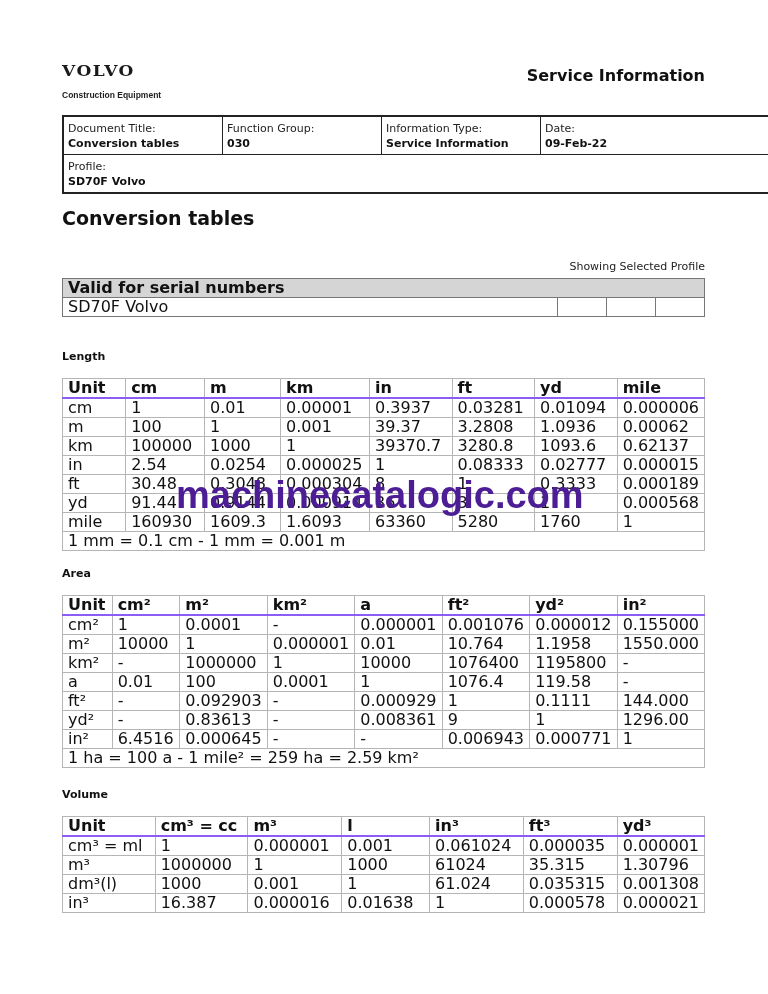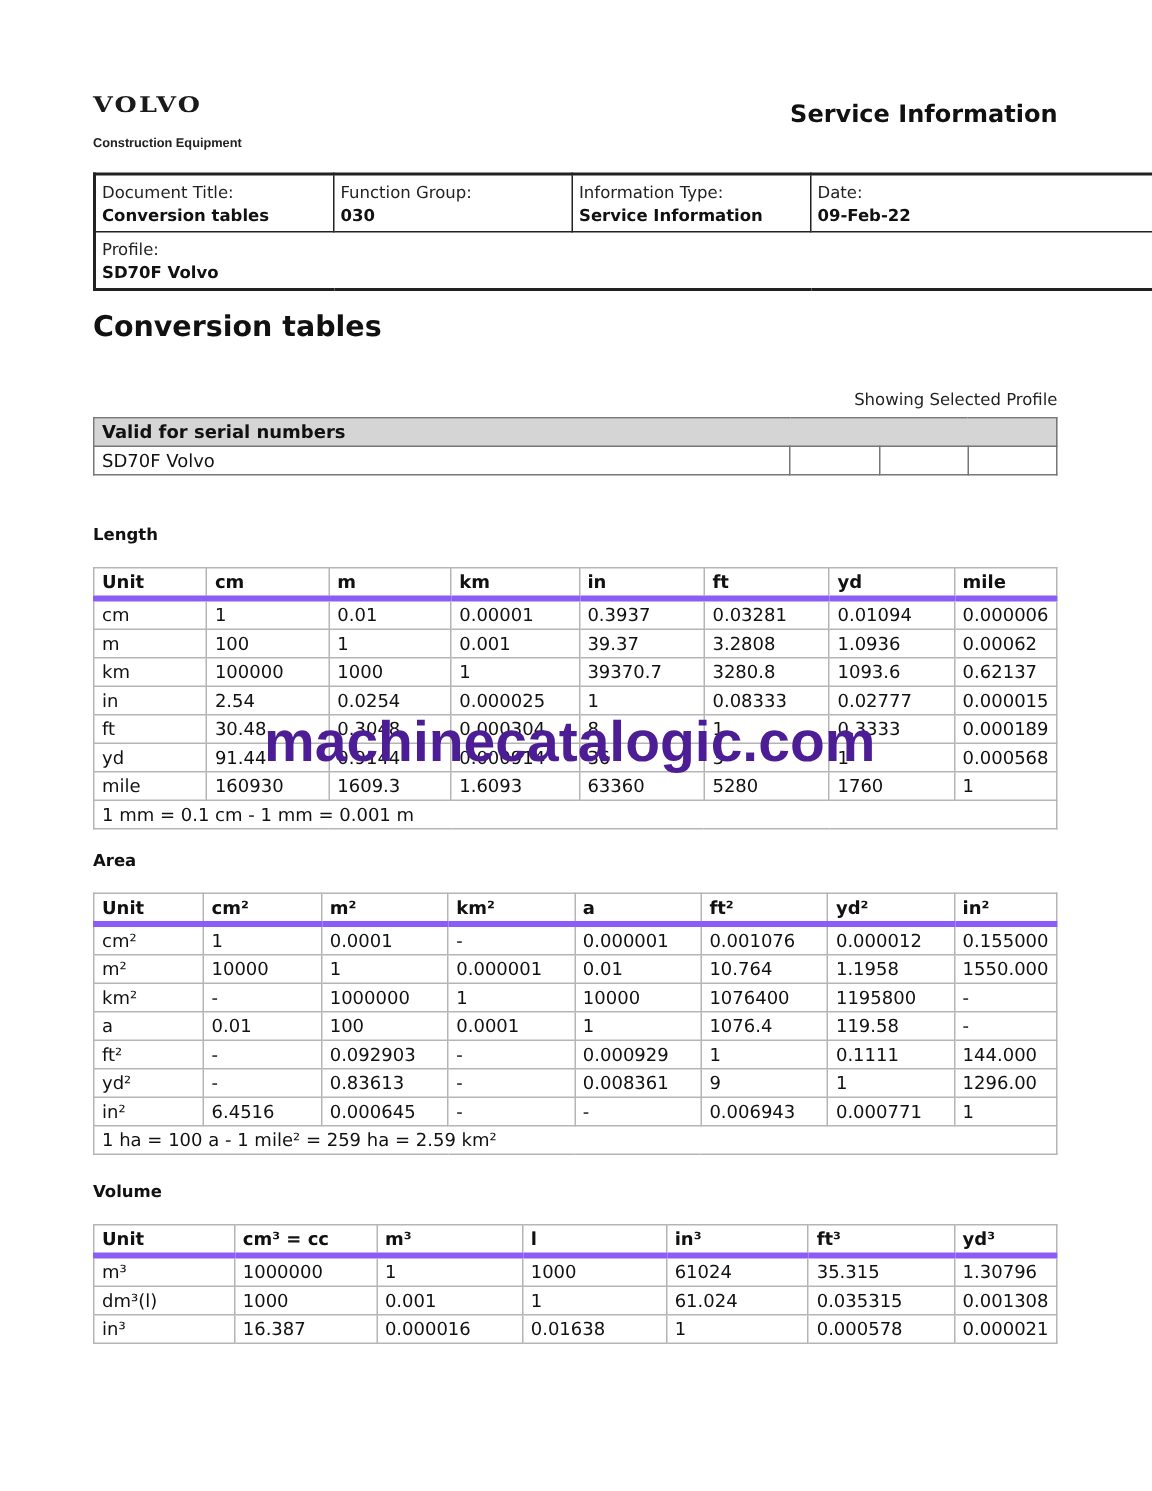--- a/index.html
+++ b/index.html
@@ -32,28 +32,28 @@
     }
     .meta-label { font-size: 11px; color: #222; display: block; }
     .meta-value { font-size: 11px; font-weight: bold; display: block; }
     .doc-title {
       position: absolute; left: 0; top: 207px; font-size: 19px; font-weight: bold; color: #111;
     }
     .profile-note {
       position: absolute; right: 0; top: 260px; font-size: 11px; color: #222;
     }
     table.grid {
-      border-collapse: collapse; font-size: 12px; width: 643px; position: absolute; left: 0; padding-left: 48px;
+      border-collapse: collapse; font-size: 16px; width: 643px; position: absolute; left: 0; padding-left: 48px;
     }
     table.grid td, table.grid th {
       border: 1px solid #b5b5b5; padding: 0 5px; height: 18px; text-align: left;
       font-weight: normal; line-height: 18px; white-space: nowrap;
     }
     table.grid th { font-weight: bold; }
-    table.grid tr.header-row th { border-bottom: 4px solid #8b5cf6; }
+    table.grid tr.header-row th { border-bottom: 2px solid #8b5cf6; }
     table.serial { top: 278px; border: 1px solid #777; }
     table.serial th { background: #d5d5d5; border-color: #777; }
     table.serial td { border-color: #777; }
     .section-label {
       position: absolute; left: 0; font-size: 11px; font-weight: bold; color: #111;
     }
     .watermark {
       position: absolute; left: 176px; top: 474px;
       font-family: "Liberation Sans", sans-serif; font-weight: bold; font-size: 38px;
       color: #4c1d95; letter-spacing: 0px; pointer-events: none; white-space: nowrap;
@@ -301,20 +301,29 @@
         <tr class="header-row">
           <th style="width:92px">Unit</th>
           <th style="width:89px">cm³ = cc</th>
           <th style="width:92px">m³</th>
           <th style="width:92px">l</th>
           <th style="width:92px">in³</th>
           <th style="width:92px">ft³</th>
           <th>yd³</th>
         </tr>
         <tr>
+          <td>cm³ = ml</td>
+          <td>1</td>
+          <td>0.000001</td>
+          <td>0.001</td>
+          <td>0.061024</td>
+          <td>0.000035</td>
+          <td>0.000001</td>
+        </tr>
+        <tr>
           <td>m³</td>
           <td>1000000</td>
           <td>1</td>
           <td>1000</td>
           <td>61024</td>
           <td>35.315</td>
           <td>1.30796</td>
         </tr>
         <tr>
           <td>dm³(l)</td>

